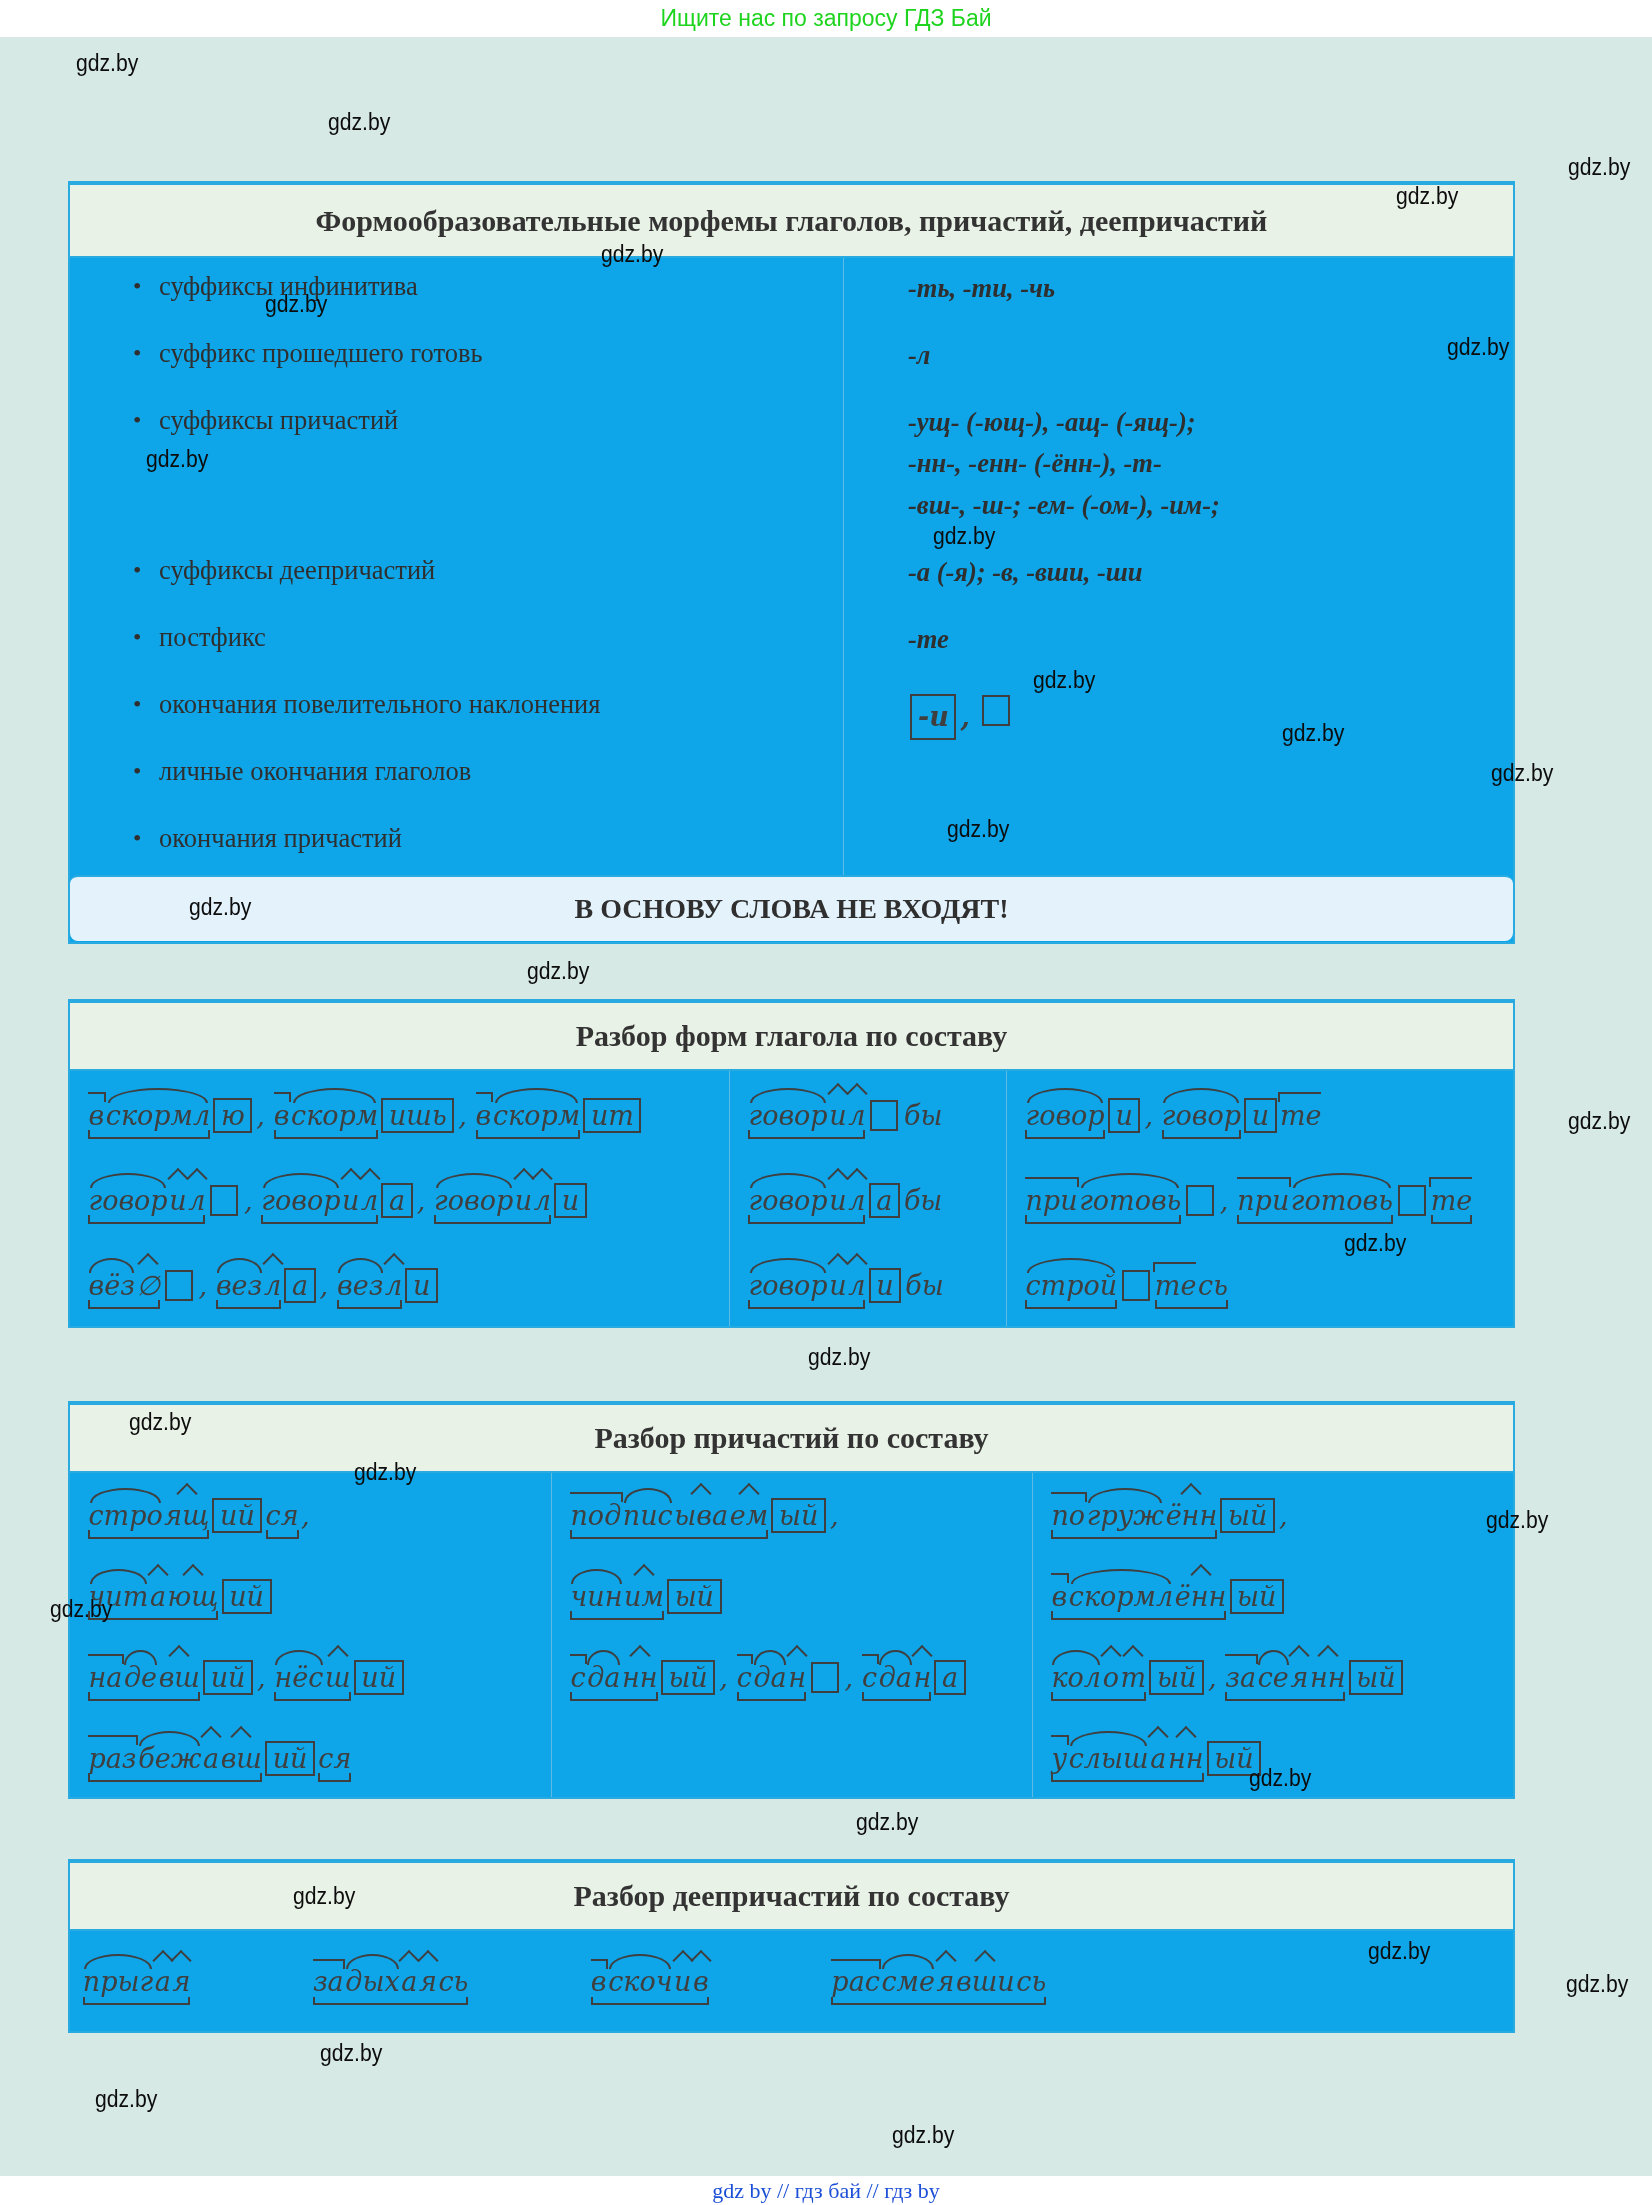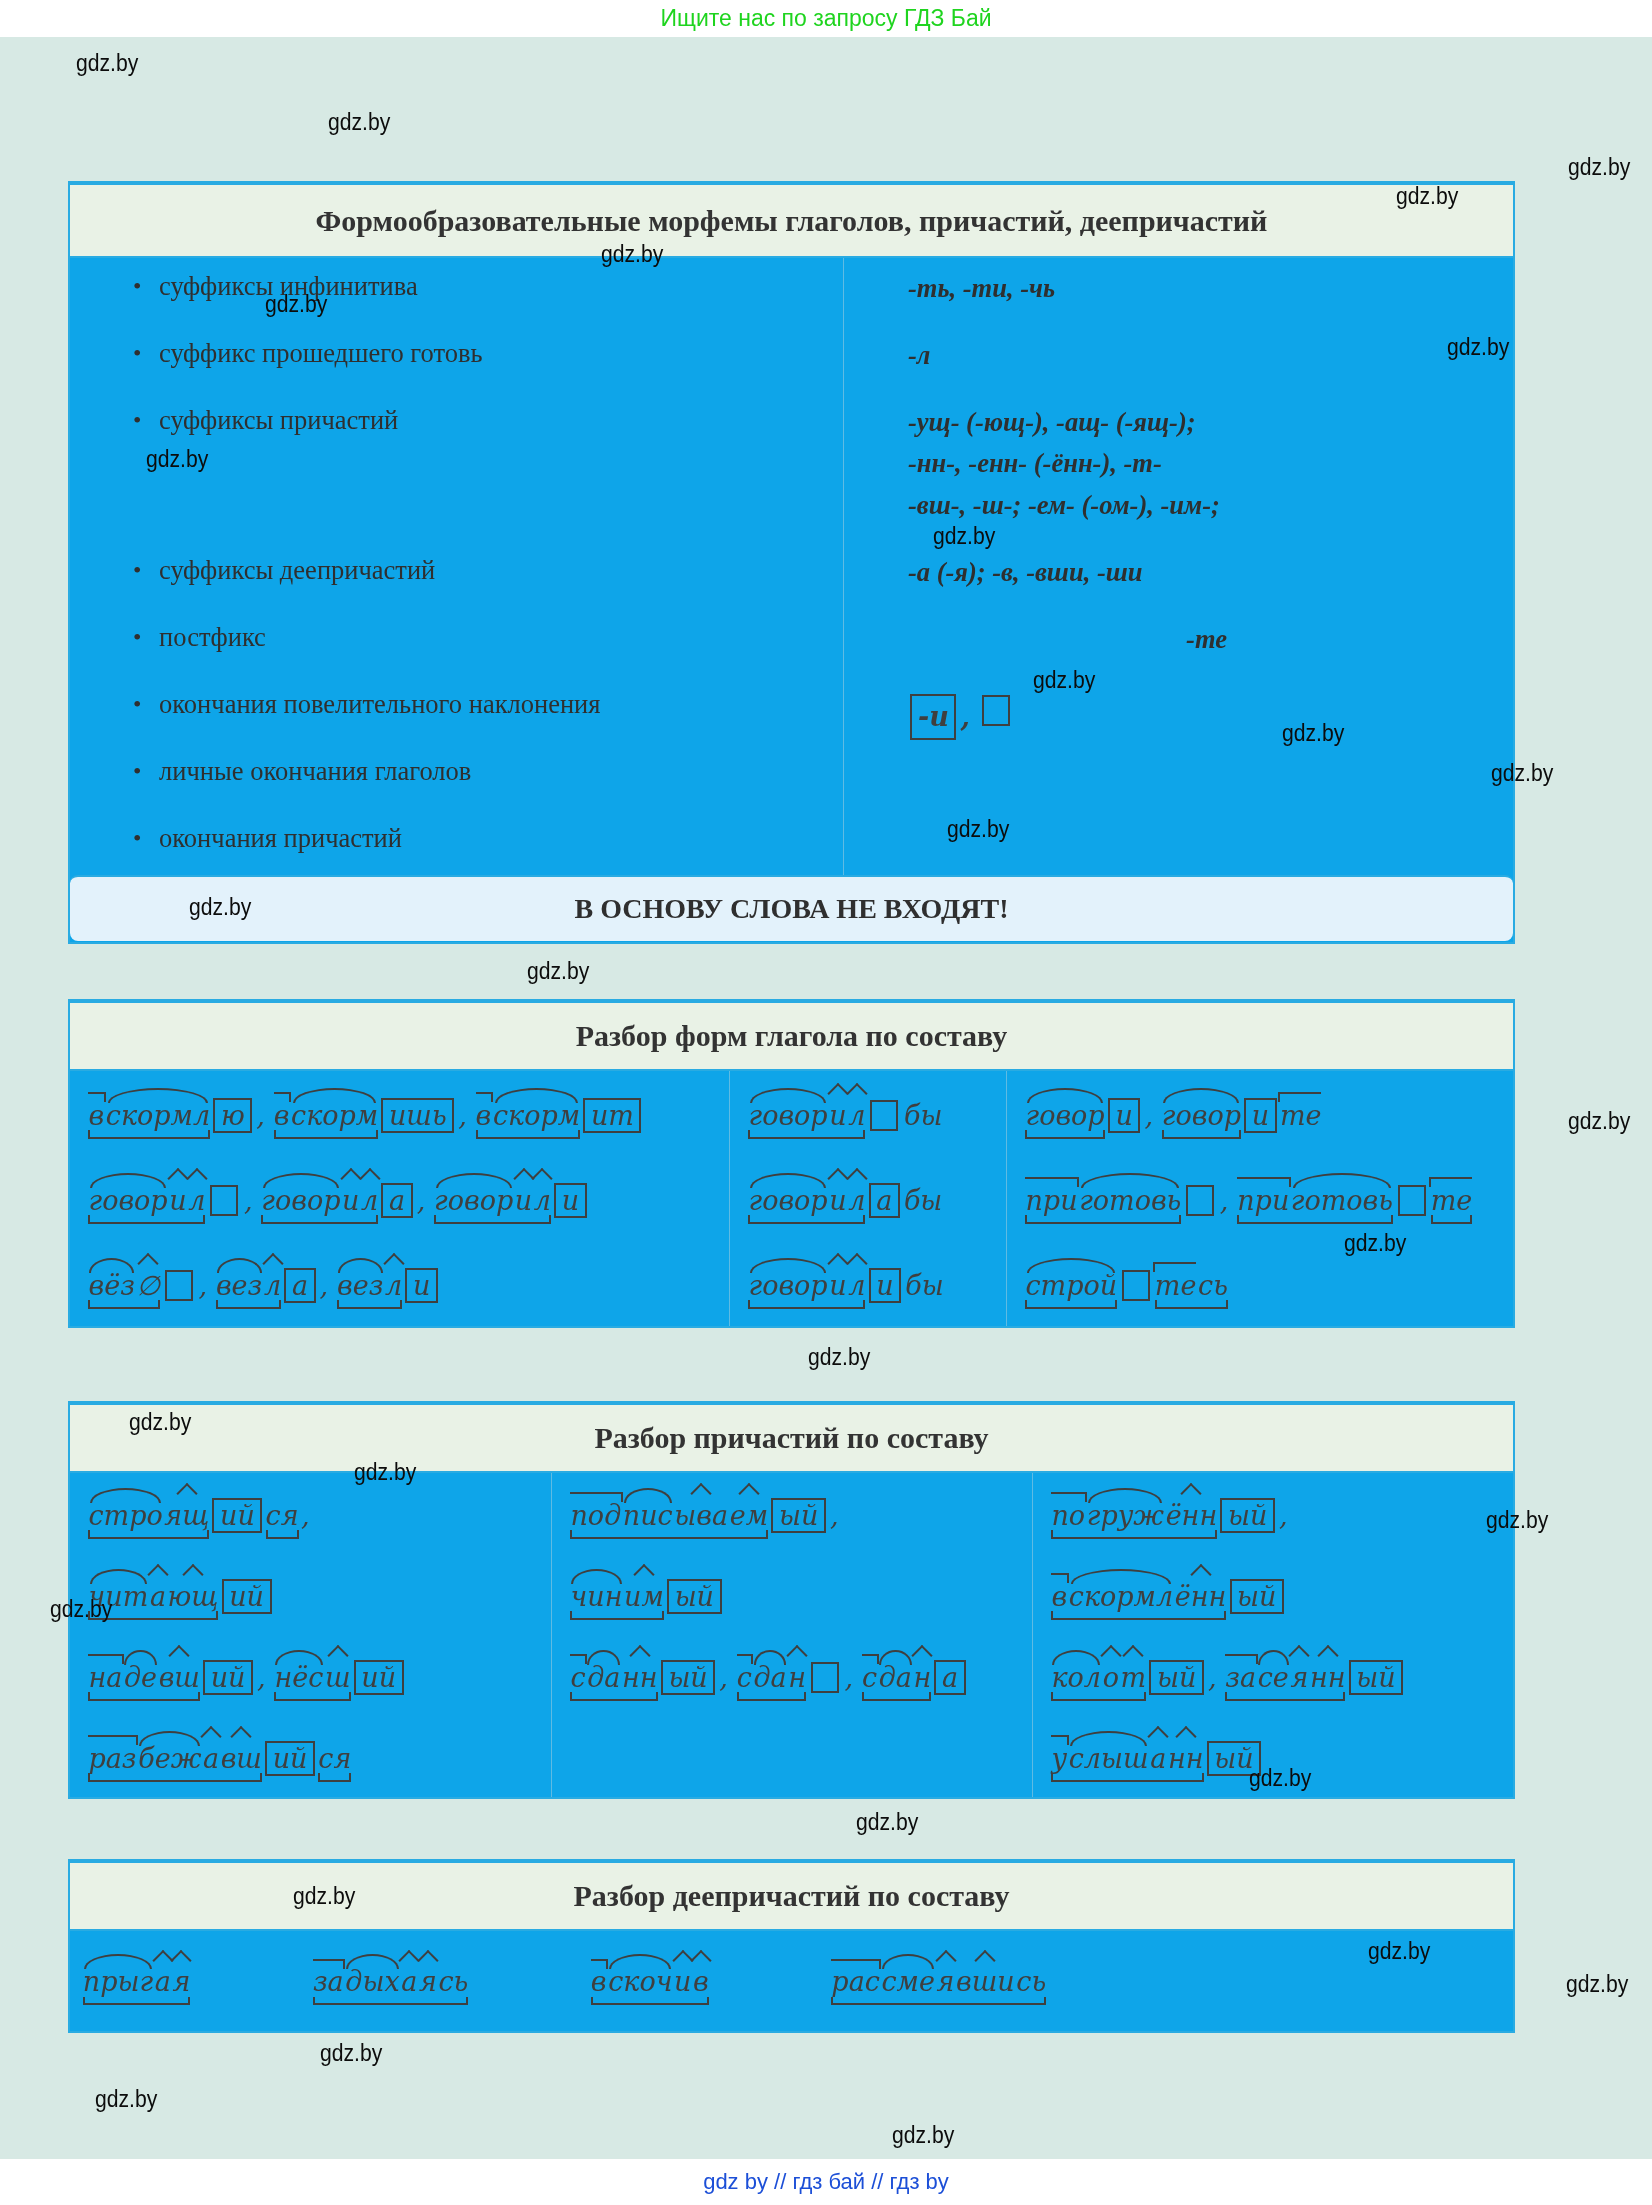--- a/index.html
+++ b/index.html
@@ -5,21 +5,21 @@
   :root{
     --accent:#29abe2; --page-bg:#d7e9e4; --head-bg:#e9f2e6; --foot-bg:#e3f2fb;
     --div:#5fbbe3; --ink:#2f2f2f; --ink2:#3f3f3f; --green:#1fd41f; --blue:#1c4fd7;
   }
   html,body{margin:0;padding:0;background:#fff;}
   .screen{position:relative;width:1652px;height:2205px;overflow:hidden;background:var(--page-bg);
           font-family:"Liberation Serif",serif;color:var(--ink);}
   .banner{position:absolute;left:0;right:0;background:#ffffff;display:flex;align-items:center;justify-content:center;
           font-family:"Liberation Sans",sans-serif;z-index:5;}
   .banner.top{top:0;height:37px;font-size:23px;color:var(--green);}
-  .banner.bottom{bottom:0;height:46px;font-size:22px;color:var(--blue);}
+  .banner.bottom{bottom:0;height:29px;font-size:22px;color:var(--blue);font-family:Liberation Serif, serif;}
 
   .tbl{position:absolute;left:68px;width:1447px;background:#0ea5e9;border:2.4px solid var(--accent);
        border-top-width:4.8px;box-sizing:border-box;}
   .tbl-header{background:var(--head-bg);border-bottom:2.4px solid var(--accent);display:flex;align-items:center;
        justify-content:center;font-weight:bold;font-size:30px;color:#333;}
   #t1{top:181px;height:763px;} #t1 .tbl-header{height:71px;}
   #t2{top:999px;} #t3{top:1401px;} #t4{top:1859px;}
   #t2 .tbl-header,#t3 .tbl-header,#t4 .tbl-header{height:66px;}
 
   .t1-body{display:grid;grid-template-columns:773px 1fr;}
@@ -98,21 +98,21 @@
           <span class="bullet">•</span>
           <span>суффиксы деепричастий</span>
         </div>
         <div class="t1-value" style="height: 67px;">
           <div class="vline">-а (-я); -в, -вши, -ши</div>
         </div>
         <div class="t1-label" style="height: 67px;">
           <span class="bullet">•</span>
           <span>постфикс</span>
         </div>
-        <div class="t1-value" style="height: 67px; text-align: center;">
+        <div class="t1-value" style="height: 67px;">
           <div class="vline">-те</div>
         </div>
         <div class="t1-label" style="height: 67px;">
           <span class="bullet">•</span>
           <span>окончания повелительного наклонения</span>
         </div>
         <div class="t1-value" style="height: 67px;"><div class="words t1-words">
             <span class="word">
               <span class="seg end">-и</span>
               <span class="after">,</span>

